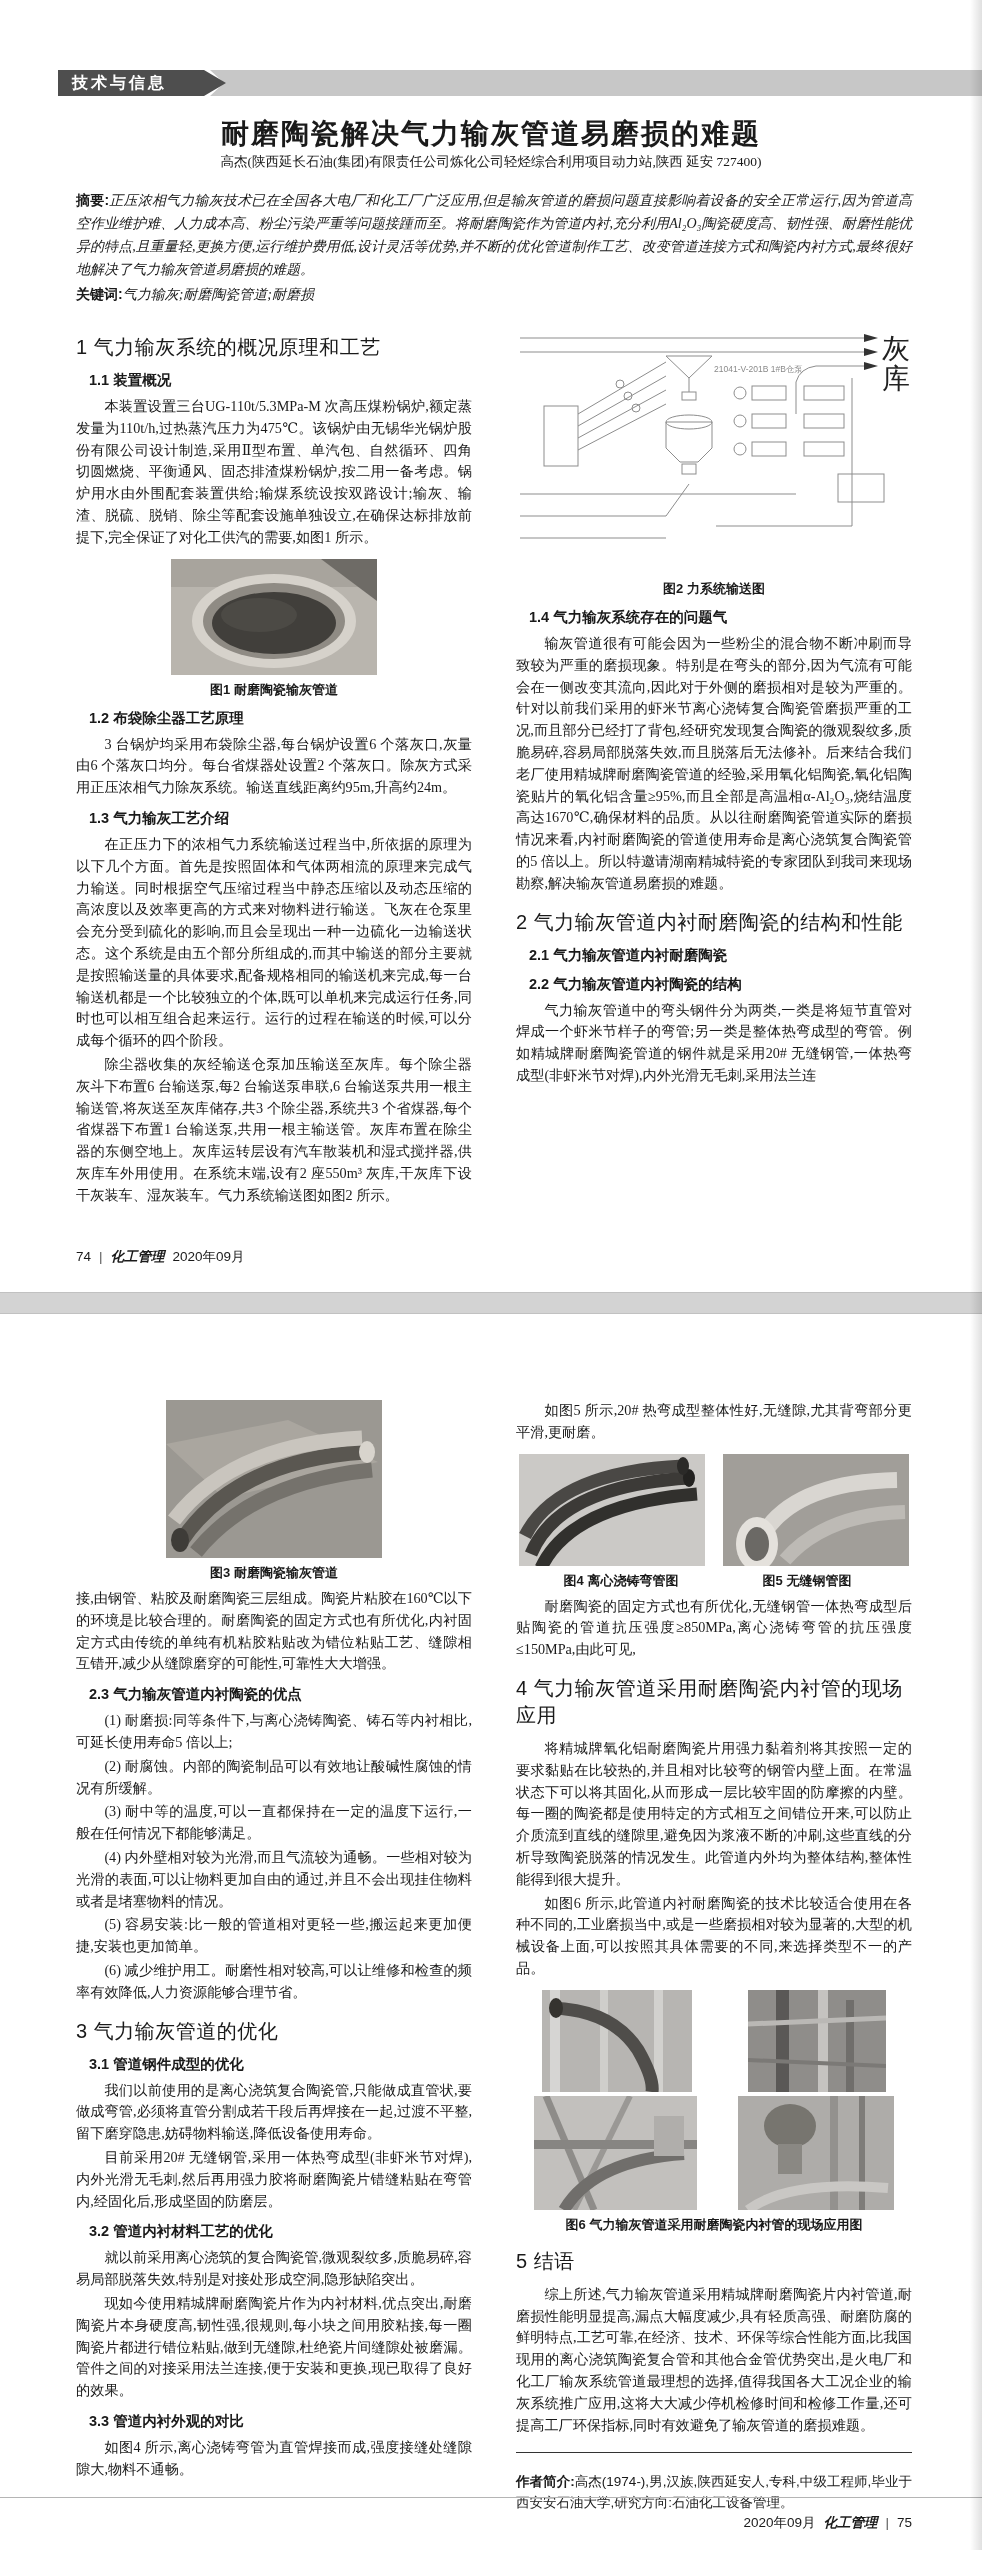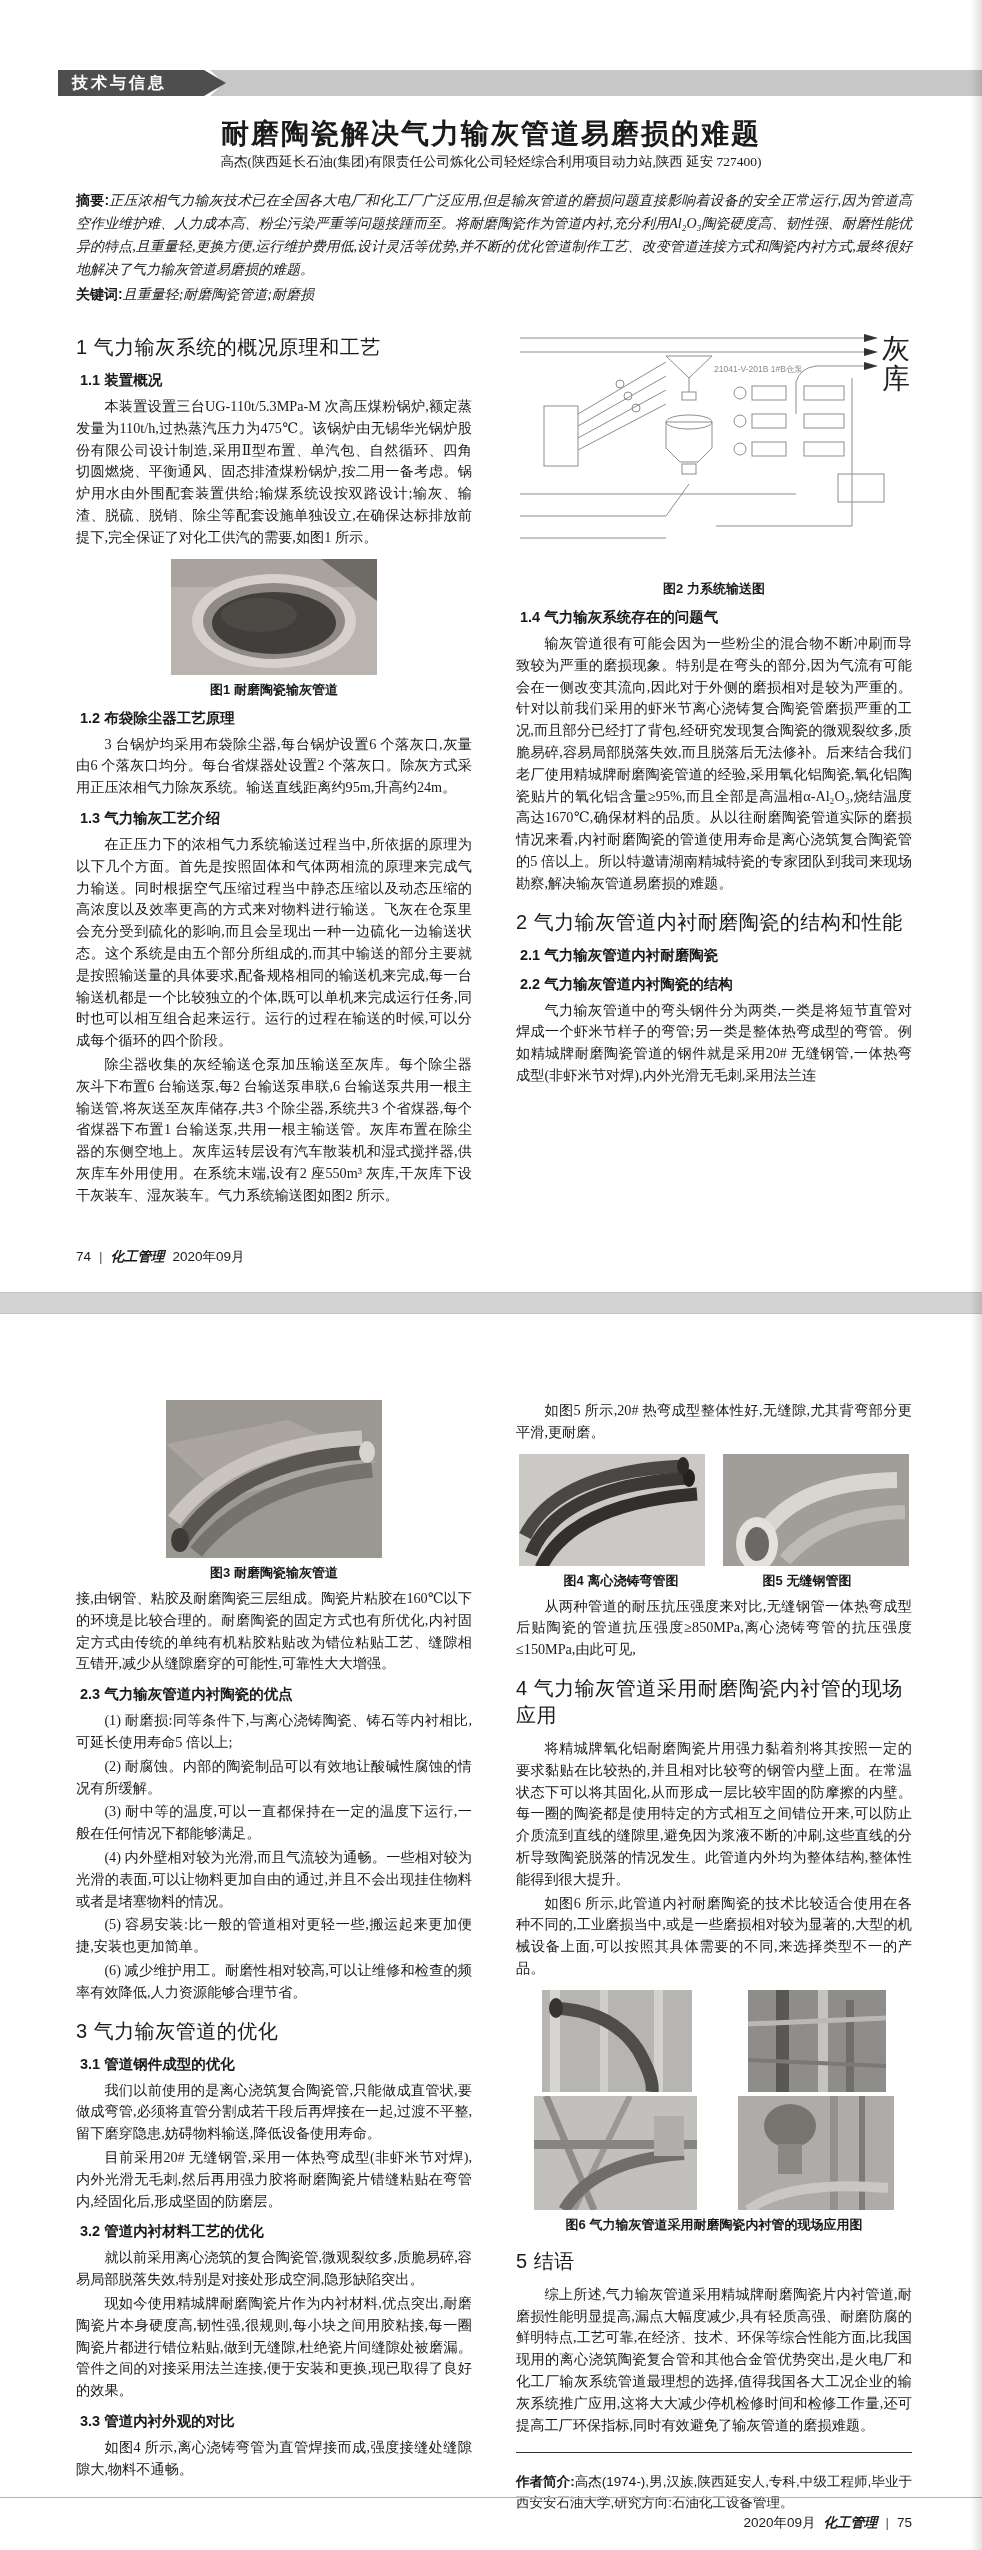--- a/index.html
+++ b/index.html
@@ -27,21 +27,21 @@
   .author{text-align:center;font-size:13.5px;}
   .abstract{margin:18px 70px 0 76px;font-size:14px;font-style:italic;line-height:23px;text-align:justify;}
   .keywords{margin:2px 70px 0 76px;font-size:14px;font-style:italic;line-height:23px;}
   .lab{font-style:normal;font-family:"Liberation Sans",sans-serif;font-weight:bold;}
 
   .cols{display:flex;gap:44px;margin:14px 70px 0 76px;align-items:flex-start;}
   .col{flex:1;min-width:0;}
   p.body{font-size:14.2px;line-height:21.8px;text-align:justify;text-indent:2em;margin:0 0 2px 0;}
   p.noind{text-indent:0;}
   h2.sec{font-family:"Liberation Sans",sans-serif;font-size:20px;font-weight:400;margin:14px 0 9px;letter-spacing:0.5px;}
-  h3.sub{font-family:"Liberation Sans",sans-serif;font-size:14.5px;font-weight:bold;margin:10px 4px 6px;}
+  h3.sub{font-family:"Liberation Sans",sans-serif;font-size:14.5px;font-weight:bold;margin:10px 13px 6px;}
   figure{margin:10px 0 6px;text-align:center;}
   figcaption{font-family:"Liberation Sans",sans-serif;font-size:13px;font-weight:bold;margin-top:6px;}
   .figrow{display:flex;gap:12px;justify-content:center;align-items:flex-end;}
   .caprow{display:flex;justify-content:center;}
   .caprow figcaption{width:186px;}
   .crow{display:flex;gap:4px;justify-content:center;margin-top:4px;}
 
   .footer1{position:absolute;left:76px;bottom:26px;font-size:13.5px;font-family:"Liberation Sans",sans-serif;}
   .footer1 span{margin-right:8px;}
   .footer2{position:absolute;right:70px;bottom:20px;font-size:13.5px;font-family:"Liberation Sans",sans-serif;}
@@ -65,21 +65,21 @@
     <div class="bannerrow">
       <div class="banner-bar"></div>
       <div class="banner-chev"></div>
       <div class="banner-dark">技术与信息</div>
     </div>
 
     <h1 class="title">耐磨陶瓷解决气力输灰管道易磨损的难题</h1>
     <div class="author">高杰(陕西延长石油(集团)有限责任公司炼化公司轻烃综合利用项目动力站,陕西 延安 727400)</div>
 
     <p class="abstract"><span class="lab">摘要:</span><span>正压浓相气力输灰技术已在全国各大电厂和化工厂广泛应用,但是输灰管道的磨损问题直接影响着设备的安全正常运行,因为管道高空作业维护难、人力成本高、粉尘污染严重等问题接踵而至。将耐磨陶瓷作为管道内衬,充分利用Al₂O₃陶瓷硬度高、韧性强、耐磨性能优异的特点,且重量轻,更换方便,运行维护费用低,设计灵活等优势,并不断的优化管道制作工艺、改变管道连接方式和陶瓷内衬方式,最终很好地解决了气力输灰管道易磨损的难题。</span></p>
-    <p class="keywords"><span class="lab">关键词:</span><span>且重量轻;耐磨陶瓷管道;耐磨损</span></p>
+    <p class="keywords"><span class="lab">关键词:</span><span>气力输灰;耐磨陶瓷管道;耐磨损</span></p>
 
     <div class="cols">
 
       <div class="col">
         <h2 class="sec">1 气力输灰系统的概况原理和工艺</h2>
         <h3 class="sub">1.1 装置概况</h3>
         <p class="body">本装置设置三台UG-110t/5.3MPa-M 次高压煤粉锅炉,额定蒸发量为110t/h,过热蒸汽压力为475℃。该锅炉由无锡华光锅炉股份有限公司设计制造,采用Ⅱ型布置、单汽包、自然循环、四角切圆燃烧、平衡通风、固态排渣煤粉锅炉,按二用一备考虑。锅炉用水由外围配套装置供给;输煤系统设按双路设计;输灰、输渣、脱硫、脱销、除尘等配套设施单独设立,在确保达标排放前提下,完全保证了对化工供汽的需要,如图1 所示。</p>
 
         <figure>
           <svg width="206" height="116" viewBox="0 0 206 116">
@@ -226,21 +226,21 @@
               <ellipse cx="34" cy="90" rx="21" ry="27" fill="#e4e1dc"></ellipse>
               <ellipse cx="34" cy="90" rx="12" ry="17" fill="#6b6965"></ellipse>
             </svg>
           </div>
           <div class="caprow">
             <figcaption>图4 离心浇铸弯管图</figcaption>
             <figcaption>图5 无缝钢管图</figcaption>
           </div>
         </figure>
 
-        <p class="body">从两种管道的耐压抗压强度来对比,无缝钢管一体热弯成型后贴陶瓷的管道抗压强度≥850MPa,离心浇铸弯管的抗压强度≤150MPa,由此可见,</p>
+        <p class="body">耐磨陶瓷的固定方式也有所优化,无缝钢管一体热弯成型后贴陶瓷的管道抗压强度≥850MPa,离心浇铸弯管的抗压强度≤150MPa,由此可见,</p>
         <h2 class="sec">4 气力输灰管道采用耐磨陶瓷内衬管的现场应用</h2>
         <p class="body">将精城牌氧化铝耐磨陶瓷片用强力黏着剂将其按照一定的要求黏贴在比较热的,并且相对比较弯的钢管内壁上面。在常温状态下可以将其固化,从而形成一层比较牢固的防摩擦的内壁。每一圈的陶瓷都是使用特定的方式相互之间错位开来,可以防止介质流到直线的缝隙里,避免因为浆液不断的冲刷,这些直线的分析导致陶瓷脱落的情况发生。此管道内外均为整体结构,整体性能得到很大提升。</p>
         <p class="body">如图6 所示,此管道内衬耐磨陶瓷的技术比较适合使用在各种不同的,工业磨损当中,或是一些磨损相对较为显著的,大型的机械设备上面,可以按照其具体需要的不同,来选择类型不一的产品。</p>
 
         <figure>
           <div class="crow">
             <svg width="150" height="102" viewBox="0 0 150 102">
               <rect width="150" height="102" fill="#b7b5b2"></rect>
               <rect x="8" y="0" width="10" height="102" fill="#d6d5d3"></rect>
               <rect x="58" y="0" width="8" height="102" fill="#cfcecb"></rect>

